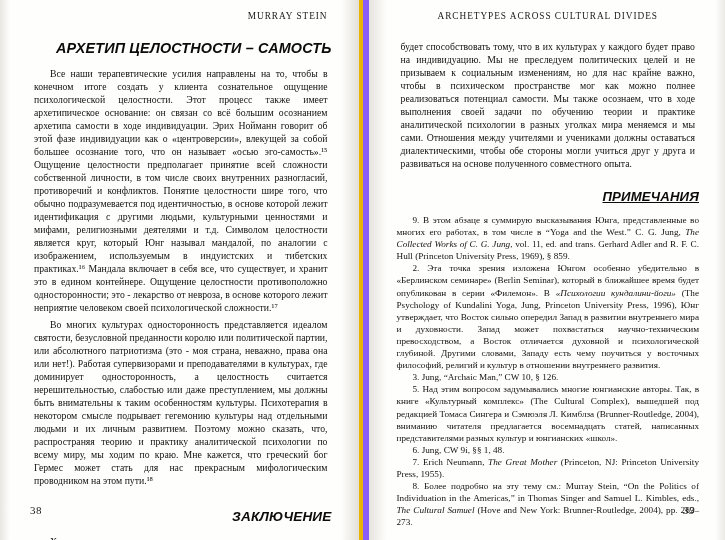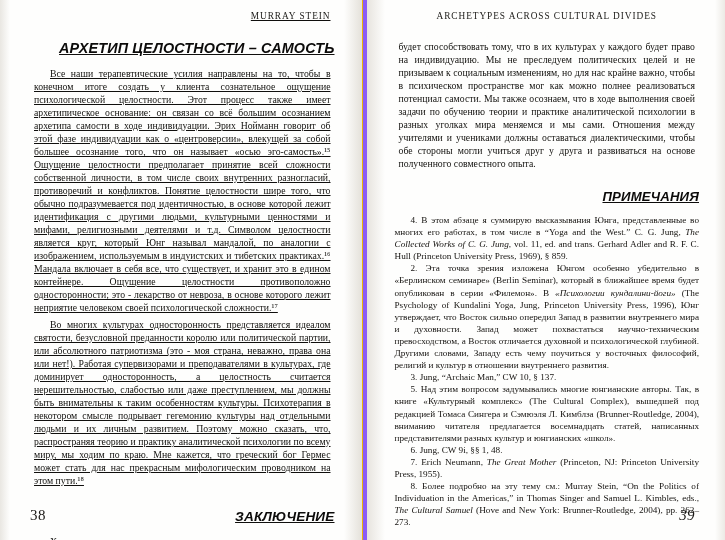--- a/index.html
+++ b/index.html
@@ -43,26 +43,25 @@
   }
   .page {
     position: relative;
     width: 362.5px;
     height: 540px;
     box-sizing: border-box;
     background: #fefefd;
   }
   .page-left {
     padding: 0 27px 0 30px;
-    border-right: 1px solid #eab308;
-    text-decoration: underline;
+    border-right: 4px solid #eab308;
   }
   .page-right {
     padding: 0 26px 9px 28px;
-    border-left: 4px solid #8b5cf6;
+    border-left: 6px solid #8b5cf6;
   }
   .gutter-shade {
     position: absolute;
     top: 0; bottom: 0;
     width: 18px;
     pointer-events: none;
     z-index: 4;
   }
   .gutter-left {
     right: 0;
@@ -121,22 +120,22 @@
     text-align: justify;
     font-size: 9.2px;
     line-height: 12.1px;
     text-indent: 16px;
     color: #14120f;
   }
   i, em { font-style: italic; }
 
   .folio {
     position: absolute;
-    bottom: 16px;
-    font-size: 15px;
+    bottom: 24px;
+    font-size: 11px;
     color: #1a1815;
     letter-spacing: 0.4px;
   }
   .folio-left { left: 30px; }
   .folio-right { right: 30px; font-style: italic; }
 </style>
 </head>
 <body>
 
 <div class="spread">
@@ -162,23 +161,23 @@
   <div class="page page-right">
     <div class="gutter-shade gutter-right"></div>
 
     <div class="running-head rh-right">ARCHETYPES ACROSS CULTURAL DIVIDES</div>
 
     <p class="body" style="text-indent:0; margin-top:13px;">будет способствовать тому, что в их культурах у каждого будет право на индивидуацию. Мы не преследуем политических целей и не призываем к социальным изменениям, но для нас крайне важно, чтобы в психическом пространстве мог как можно полнее реализоваться потенциал самости. Мы также осознаем, что в ходе выполнения своей задачи по обучению теории и практике аналитической психологии в разных уголках мира меняемся и мы сами. Отношения между учителями и учениками должны оставаться диалектическими, чтобы обе стороны могли учиться друг у друга и развиваться на основе полученного совместного опыта.</p>
 
     <h2 class="section-title notes">ПРИМЕЧАНИЯ</h2>
 
     <div id="notes-list">
-        <p class="note"><span>4. В этом абзаце я суммирую высказывания Юнга, представленные во многих его работах, в том числе в “Yoga and the West.” C. G. Jung, </span><i>The Collected Works of C. G. Jung</i><span>, vol. 11, ed. and trans. Gerhard Adler and R. F. C. Hull (Princeton University Press, 1969), § 859.</span></p>
+        <p class="note"><span>9. В этом абзаце я суммирую высказывания Юнга, представленные во многих его работах, в том числе в “Yoga and the West.” C. G. Jung, </span><i>The Collected Works of C. G. Jung</i><span>, vol. 11, ed. and trans. Gerhard Adler and R. F. C. Hull (Princeton University Press, 1969), § 859.</span></p>
         <p class="note"><span>2. Эта точка зрения изложена Юнгом особенно убедительно в «Берлинском семинаре» (Berlin Seminar), который в ближайшее время будет опубликован в серии «Филемон». В </span><i>«Психологии кундалини-йоги»</i><span> (The Psychology of Kundalini Yoga, Jung, Princeton University Press, 1996), Юнг утверждает, что Восток сильно опередил Запад в развитии внутреннего мира и духовности. Запад может похвастаться научно-техническим превосходством, а Восток отличается духовной и психологической глубиной. Другими словами, Западу есть чему поучиться у восточных философий, религий и культур в отношении внутреннего развития.</span></p>
-        <p class="note"><span>3. Jung, “Archaic Man,” CW 10, § 137.</span></p>
+        <p class="note"><span>3. Jung, “Archaic Man,” CW 10, § 126.</span></p>
         <p class="note"><span>5. Над этим вопросом задумывались многие юнгианские авторы. Так, в книге «Культурный комплекс» (The Cultural Complex), вышедшей под редакцией Томаса Сингера и Сэмюэля Л. Кимблза (Brunner-Routledge, 2004), вниманию читателя предлагается восемнадцать статей, написанных представителями разных культур и юнгианских «школ».</span></p>
         <p class="note"><span>6. Jung, CW 9i, §§ 1, 48.</span></p>
         <p class="note"><span>7. Erich Neumann, </span><i>The Great Mother</i><span> (Princeton, NJ: Princeton University Press, 1955).</span></p>
         <p class="note"><span>8. Более подробно на эту тему см.: Murray Stein, “On the Politics of Individuation in the Americas,” in Thomas Singer and Samuel L. Kimbles, eds., </span><i>The Cultural Samuel</i><span> (Hove and New York: Brunner-Routledge, 2004), pp. 262–273.</span></p>
       </div>
 
     <div class="folio folio-right">39</div>
   </div>
 
 </div>

